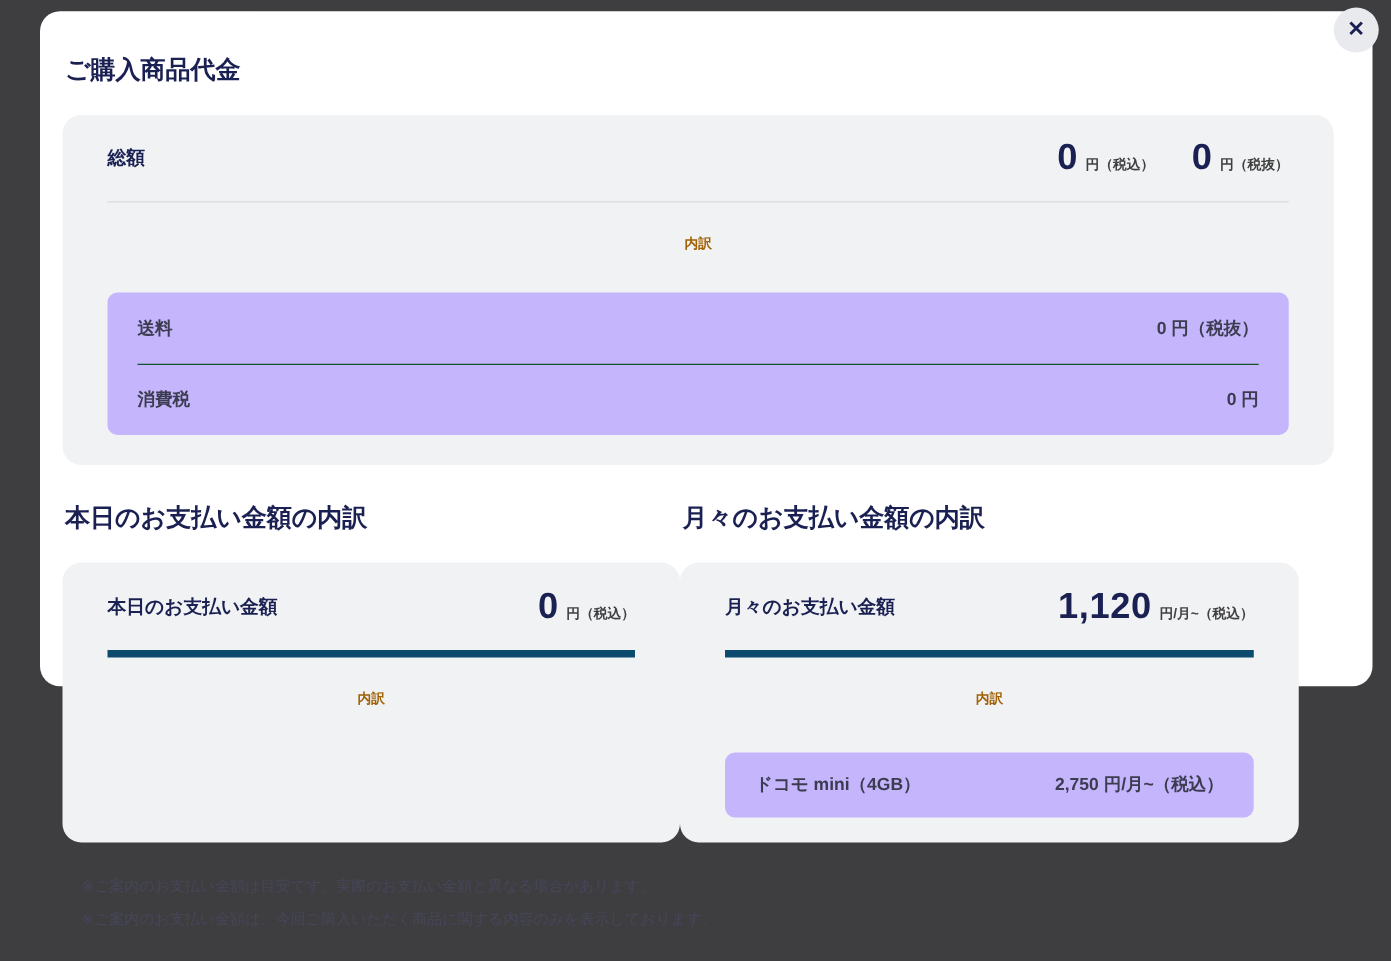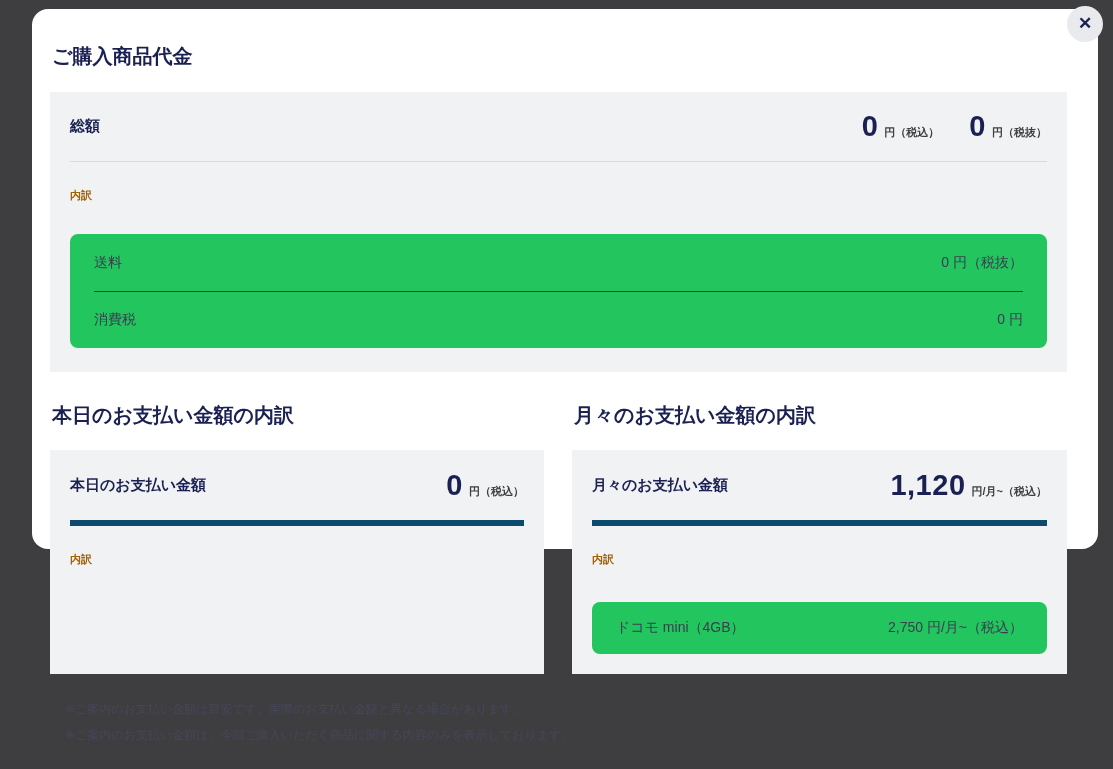--- a/index.html
+++ b/index.html
@@ -36,22 +36,23 @@
   }
   .page-title {
     font-size: 20px;
     font-weight: bold;
     color: #1a2052;
     margin: 2px 0 0 2px;
     line-height: 28px;
   }
   .panel {
     background: #f1f2f4;
-    border-radius: 0;
-    padding: 0 20px;
+    border-radius: 15px;
+    padding: 0 36px;
+    text-align: center;
   }
   .panel-top {
     margin-top: 22px;
     height: 280px;
   }
   .total-row {
     height: 70px;
     display: flex;
     justify-content: space-between;
     align-items: center;
@@ -84,38 +85,38 @@
     color: #404040;
   }
   .breakdown-label {
     font-size: 11px;
     font-weight: bold;
     color: #a16207;
     margin-top: 23px;
     line-height: 20px;
   }
   .inner-card {
-    background: #22c55e;
+    background: #c4b5fd;
     border-radius: 8px;
     padding: 0 24px;
     margin-top: 29px;
+    font-weight: bold;
   }
   .inner-row {
     height: 57px;
     display: flex;
     justify-content: space-between;
     align-items: center;
   }
   .inner-row + .inner-row { border-top: 1px solid #14532d; }
   .inner-row .lbl { font-size: 14px; color: #3c3c50; }
   .inner-row .val { font-size: 14px; color: #3c3c50; }
 
   .columns {
     display: flex;
-    gap: 28px;
     margin-top: 28px;
   }
   .col-left  { width: 494px; }
   .col-right { width: 495px; }
   .section-title {
     font-size: 20px;
     font-weight: bold;
     color: #1a2052;
     line-height: 30px;
     margin-left: 2px;

